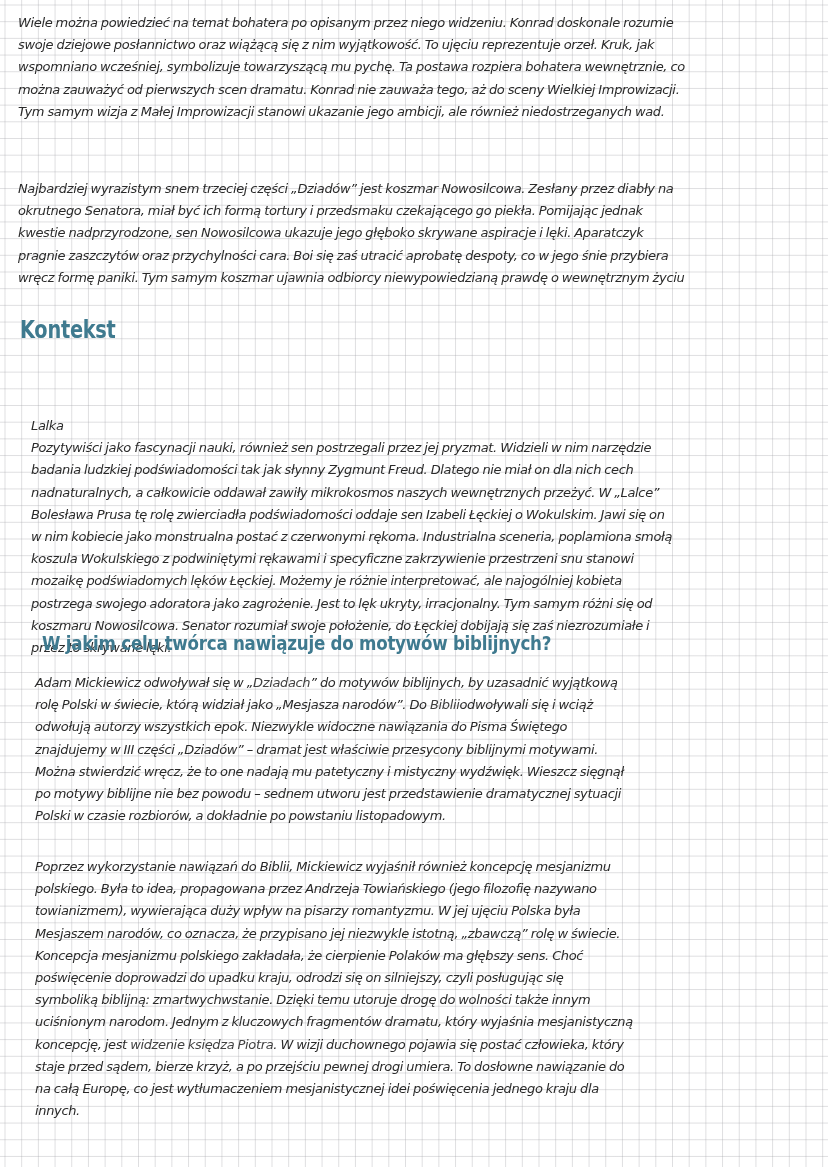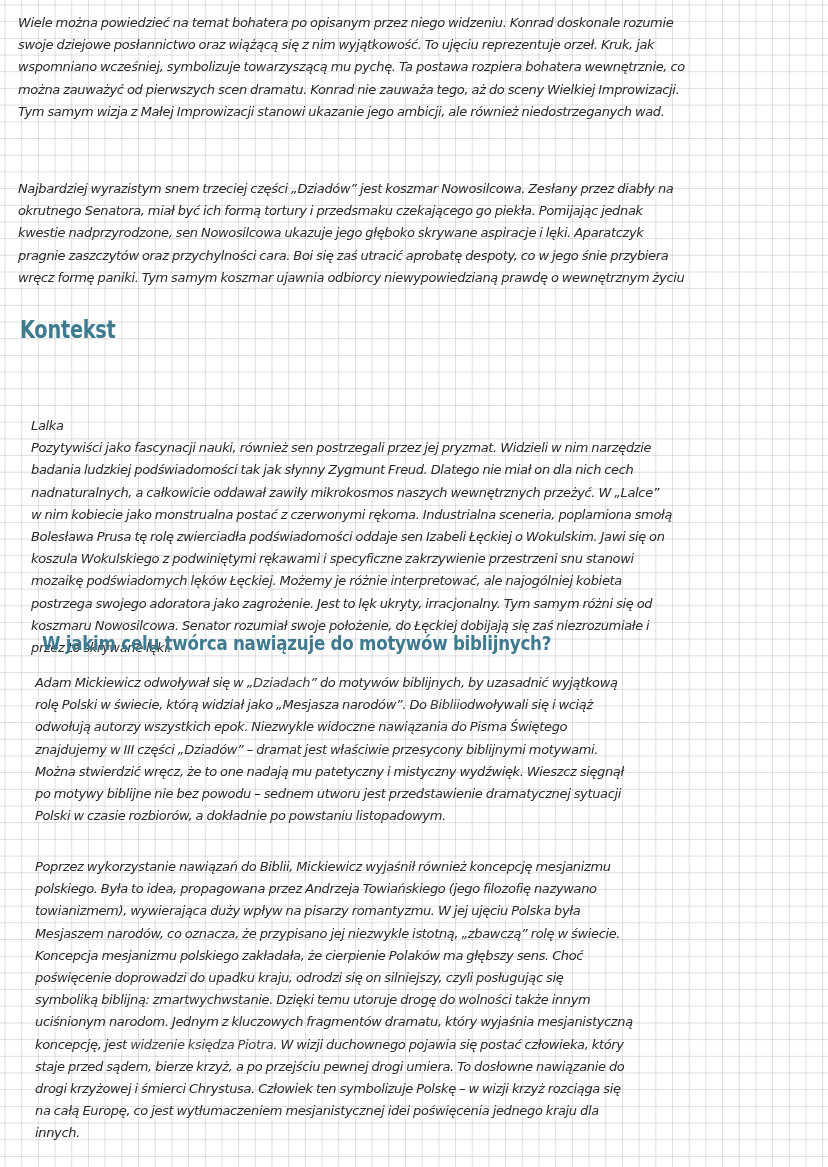--- a/index.html
+++ b/index.html
@@ -82,22 +82,22 @@
   <span class="line">wręcz formę paniki. Tym samym koszmar ujawnia odbiorcy niewypowiedzianą prawdę o wewnętrznym życiu</span>
 </div>
 
 <div class="heading h-kontekst">Kontekst</div>
 
 <div class="block" style="left:31px; top:367px;margin-top:48px;">
   <span class="line">Lalka</span>
   <span class="line">Pozytywiści jako fascynacji nauki, również sen postrzegali przez jej pryzmat. Widzieli w nim narzędzie</span>
   <span class="line">badania ludzkiej podświadomości tak jak słynny Zygmunt Freud. Dlatego nie miał on dla nich cech</span>
   <span class="line">nadnaturalnych, a całkowicie oddawał zawiły mikrokosmos naszych wewnętrznych przeżyć. W „Lalce”</span>
+  <span class="line">Bolesława Prusa tę rolę zwierciadła podświadomości oddaje sen Izabeli Łęckiej o Wokulskim. Jawi się on</span>
   <span class="line">w nim kobiecie jako monstrualna postać z czerwonymi rękoma. Industrialna sceneria, poplamiona smołą</span>
-  <span class="line">Bolesława Prusa tę rolę zwierciadła podświadomości oddaje sen Izabeli Łęckiej o Wokulskim. Jawi się on</span>
   <span class="line">koszula Wokulskiego z podwiniętymi rękawami i specyficzne zakrzywienie przestrzeni snu stanowi</span>
   <span class="line">mozaikę podświadomych lęków Łęckiej. Możemy je różnie interpretować, ale najogólniej kobieta</span>
   <span class="line">postrzega swojego adoratora jako zagrożenie. Jest to lęk ukryty, irracjonalny. Tym samym różni się od</span>
   <span class="line">koszmaru Nowosilcowa. Senator rozumiał swoje położenie, do Łęckiej dobijają się zaś niezrozumiałe i</span>
   <span class="line">przez to skrywane lęki.</span>
 </div>
 
 <div class="heading h-question">W jakim celu twórca nawiązuje do motywów biblijnych?</div>
 
 <div class="block" style="left:35px; top:672px;">
@@ -114,16 +114,15 @@
   <span class="line">Poprzez wykorzystanie nawiązań do Biblii, Mickiewicz wyjaśnił również koncepcję mesjanizmu</span>
   <span class="line">polskiego. Była to idea, propagowana przez Andrzeja Towiańskiego (jego filozofię nazywano</span>
   <span class="line">towianizmem), wywierająca duży wpływ na pisarzy romantyzmu. W jej ujęciu Polska była</span>
   <span class="line">Mesjaszem narodów, co oznacza, że przypisano jej niezwykle istotną, „zbawczą” rolę w świecie.</span>
   <span class="line">Koncepcja mesjanizmu polskiego zakładała, że cierpienie Polaków ma głębszy sens. Choć</span>
   <span class="line">poświęcenie doprowadzi do upadku kraju, odrodzi się on silniejszy, czyli posługując się</span>
   <span class="line">symboliką biblijną: zmartwychwstanie. Dzięki temu utoruje drogę do wolności także innym</span>
   <span class="line">uciśnionym narodom. Jednym z kluczowych fragmentów dramatu, który wyjaśnia mesjanistyczną</span>
   <span class="line"><span>koncepcję, jest </span><span class="link">widzenie księdza Piotra</span><span>. W wizji duchownego pojawia się postać człowieka, który</span></span>
   <span class="line">staje przed sądem, bierze krzyż, a po przejściu pewnej drogi umiera. To dosłowne nawiązanie do</span>
-  <span class="line">drogi krzyżowej i śmierci Chrystusa. Człowiek ten symbolizuje Polskę – w wizji krzyż rozciąga się</span>
   <span class="line">na całą Europę, co jest wytłumaczeniem mesjanistycznej idei poświęcenia jednego kraju dla</span>
   <span class="line">innych.</span>
 </div>
 
 </body></html>

